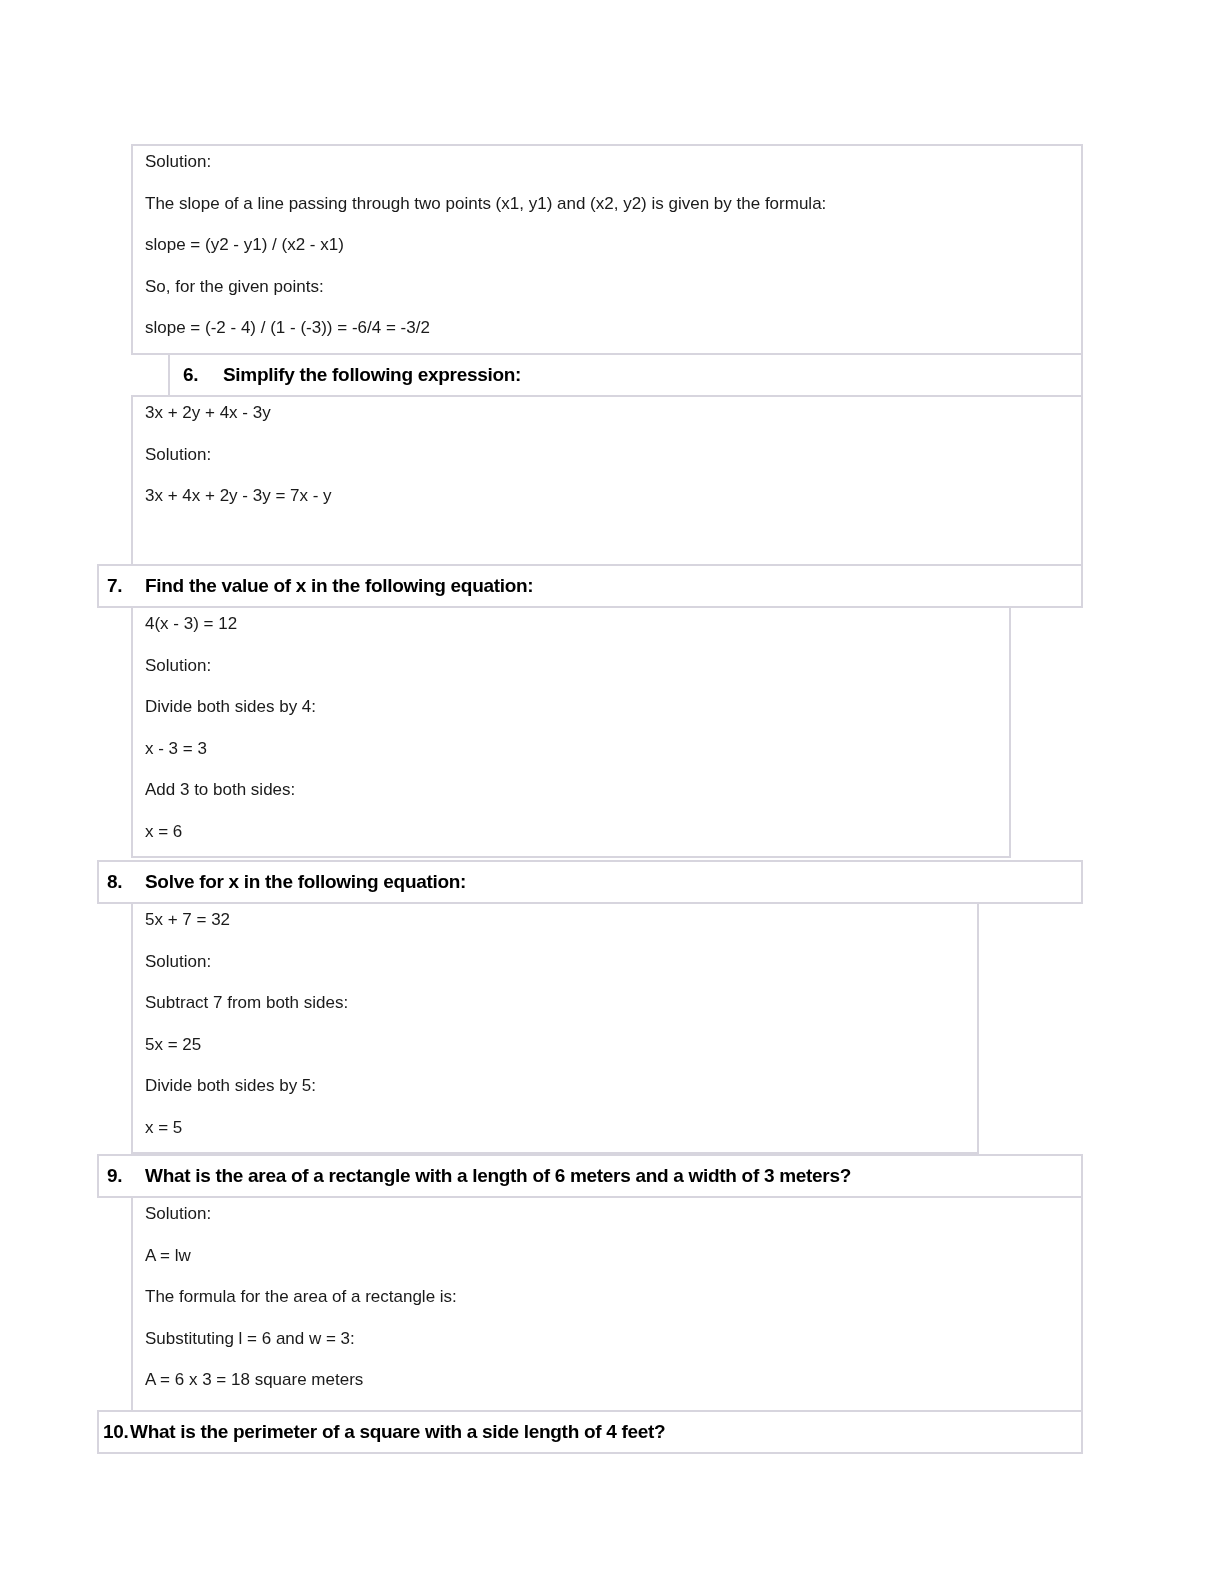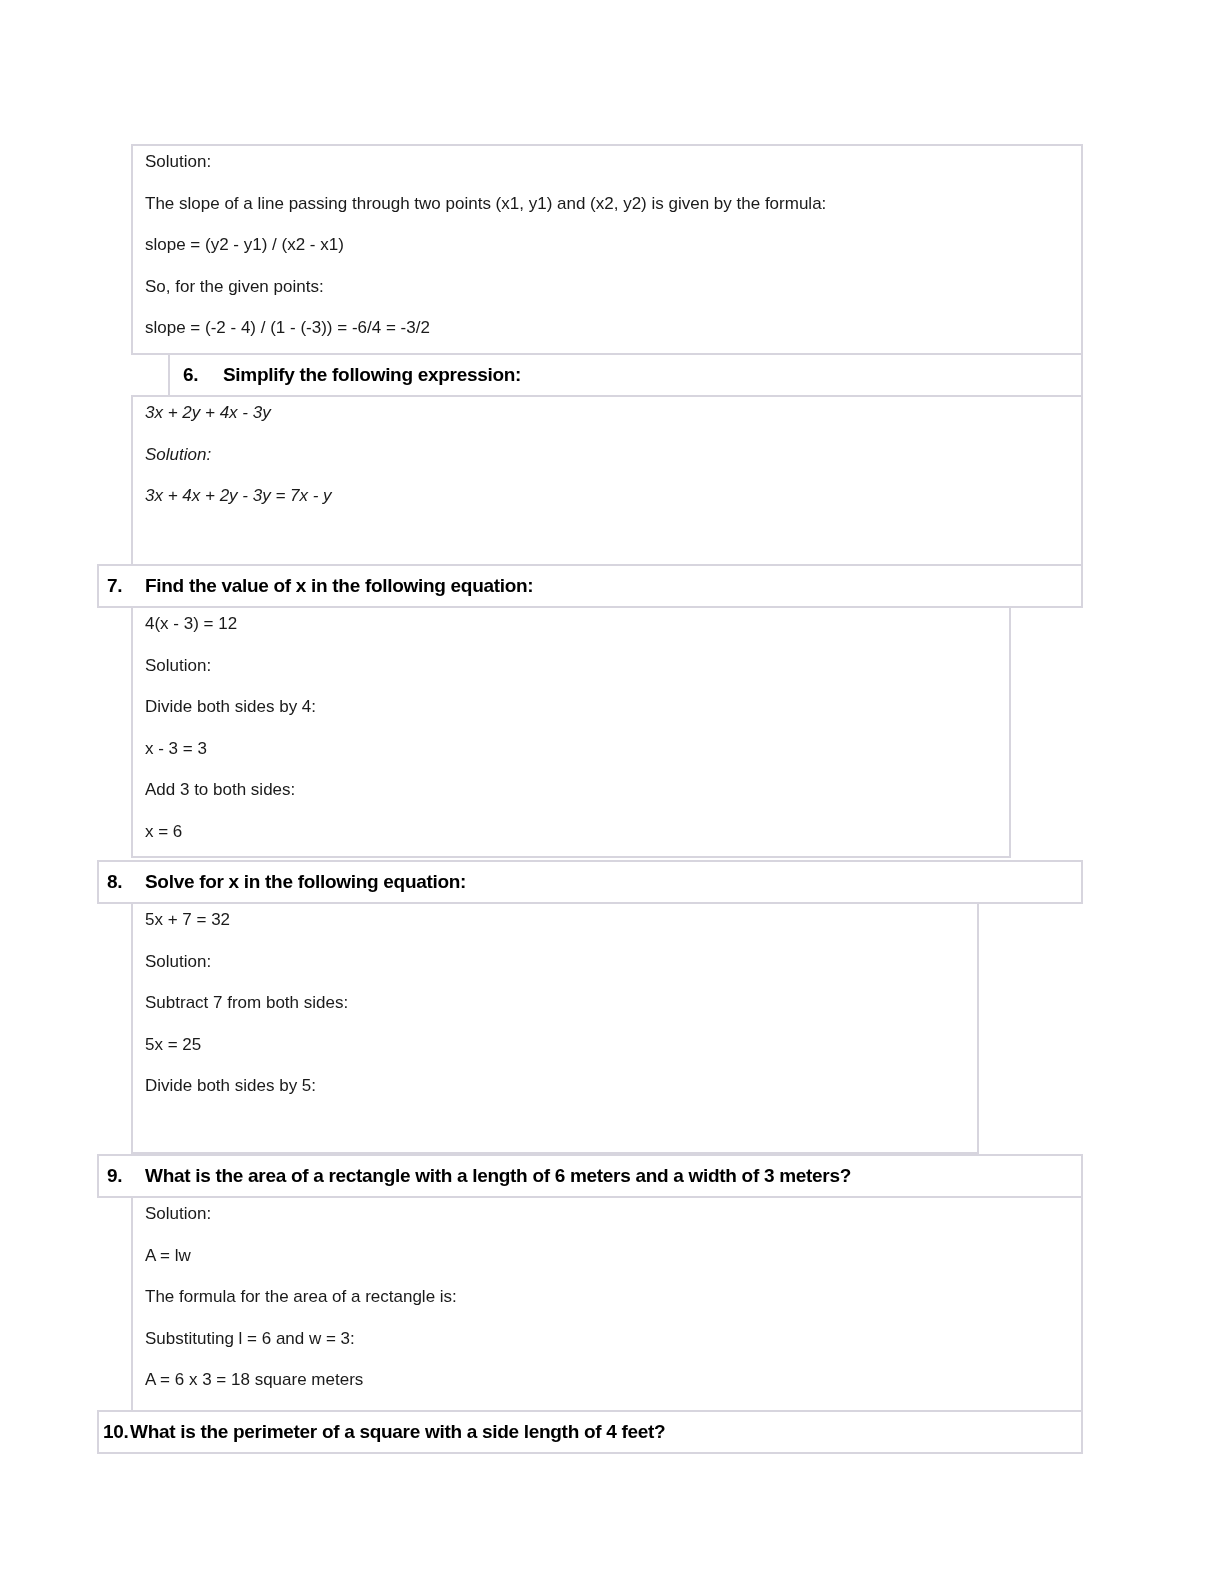--- a/index.html
+++ b/index.html
@@ -47,21 +47,21 @@
   }
   .sol .line {
     line-height: 41.6px;
     white-space: pre;
   }
 
   
   #intro-box { left: 131px; top: 144px;  width: 952px; height: 211px; }
   #q6h  { left: 168px; top: 353px;  width: 915px; height: 44px; padding-left: 13px; }
   #q6h .num { width: 40px; }
-  #q6s  { left: 131px; top: 395px;  width: 952px; height: 171px; font-style: italic; }
+  #q6s  { left: 131px; top: 395px;  width: 952px; height: 171px; }
   #q7h  { left: 97px;  top: 564px;  width: 986px; height: 44px; padding-left: 8px; }
   #q7h .num { width: 38px; }
   #q7s  { left: 131px; top: 606px;  width: 880px; height: 252px; }
   #q8h  { left: 97px;  top: 860px;  width: 986px; height: 44px; padding-left: 8px; }
   #q8h .num { width: 38px; }
   #q8s  { left: 131px; top: 902px;  width: 848px; height: 252px; }
   #q9h  { left: 97px;  top: 1154px; width: 986px; height: 44px; padding-left: 8px; }
   #q9h .num { width: 38px; }
   #q9s  { left: 131px; top: 1196px; width: 952px; height: 216px; }
   #q10h { left: 97px;  top: 1410px; width: 986px; height: 44px; padding-left: 4px; }
@@ -113,20 +113,21 @@
     <span class="num">8.</span>
     <span class="title">Solve for x in the following equation:</span>
   </div>
   <div class="box sol" id="q8s">
     <div class="sol-inner">
         <div class="line">5x + 7 = 32</div>
         <div class="line">Solution:</div>
         <div class="line">Subtract 7 from both sides:</div>
         <div class="line">5x = 25</div>
         <div class="line">Divide both sides by 5:</div>
+        <div class="line">x = 5</div>
       </div>
   </div>
 
   <div class="box qheader" id="q9h">
     <span class="num">9.</span>
     <span class="title">What is the area of a rectangle with a length of 6 meters and a width of 3 meters?</span>
   </div>
   <div class="box sol" id="q9s">
     <div class="sol-inner">
         <div class="line">Solution:</div>

